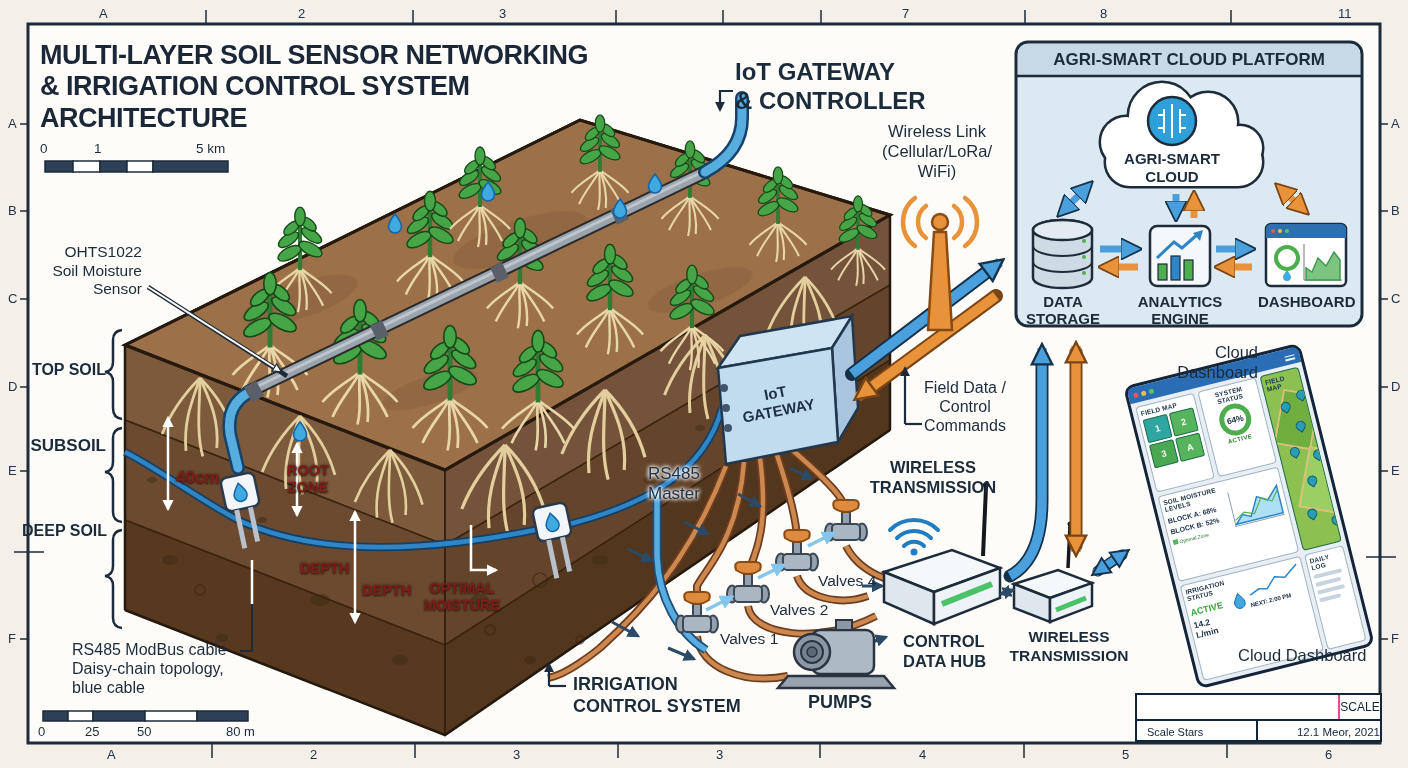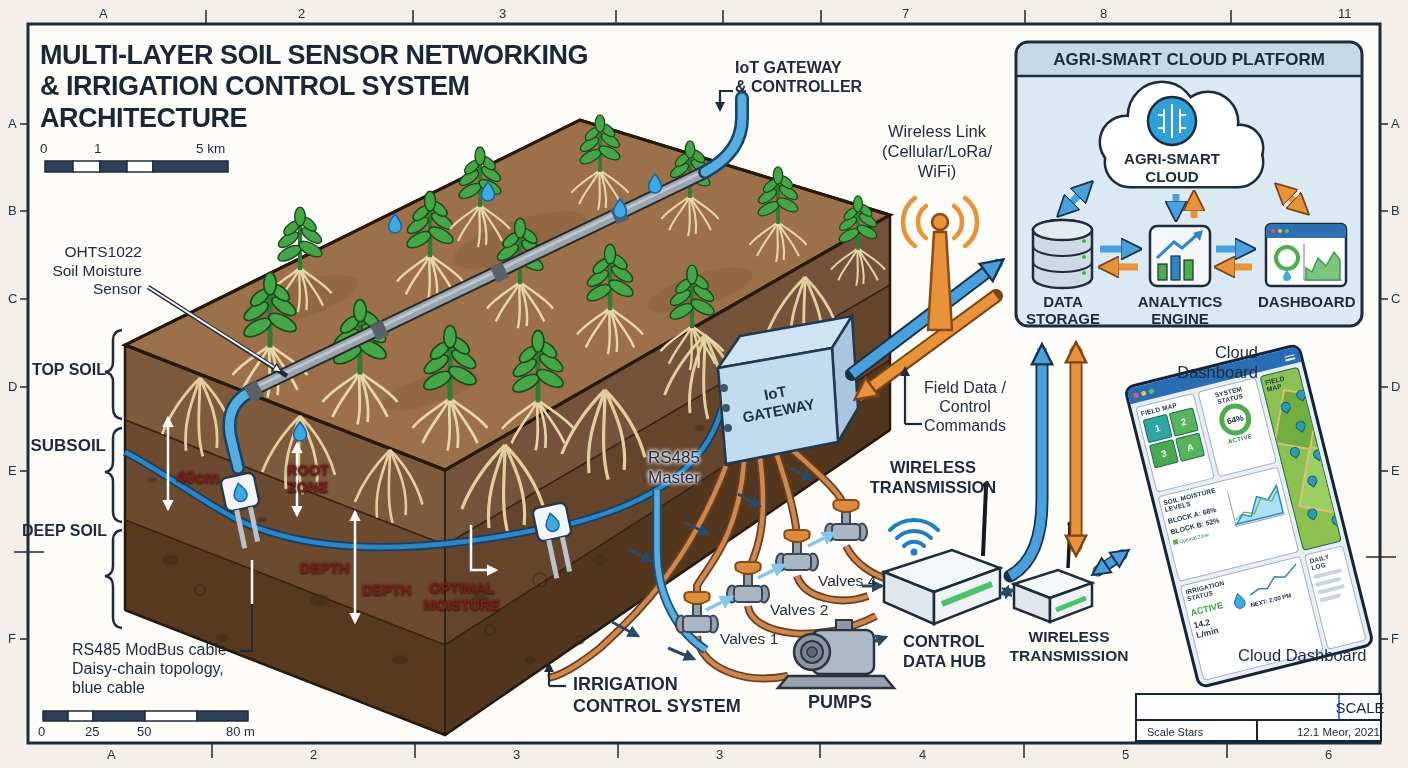--- a/index.html
+++ b/index.html
@@ -3,21 +3,21 @@
 <meta charset="utf-8">
 <style>
   html,body{margin:0;padding:0;background:#f4efe8;font-family:"Liberation Sans",sans-serif;}
   #stage{position:relative;width:1408px;height:768px;overflow:hidden;background:#f4efe8;}
   #art{position:absolute;left:0;top:0;z-index:1;}
   .L{position:absolute;z-index:3;color:#1c2b3a;line-height:1.2;white-space:nowrap;font-family:"Liberation Sans",sans-serif;}
   .b{font-weight:bold}
   .w{color:#7f1d1d;text-shadow:0 1px 2px rgba(40,22,5,.9),0 0 3px rgba(40,22,5,.6)}
   .c{text-align:center}
   .r{text-align:right}
-  .halo{text-shadow:0 0 3px #fff,0 0 4px #fff,0 0 5px #fff;}
+  .halo{text-shadow:0 0 3px #fff,0 0 4px #fff,0 0 5px #fff;margin-top:16px;}
   .rl{position:absolute;z-index:3;font-size:13px;color:#22344a;}
   #title{letter-spacing:-.5px;line-height:1.16;font-size:27px;font-weight:bold;color:#1b2736;}
   
   #dash{position:absolute;left:1158px;top:360px;width:182px;height:312px;z-index:2;
         transform:rotate(-14deg);background:#e8eef4;border:3px solid #14253a;border-radius:10px;box-sizing:border-box;}
   #dash-head{height:16px;background:#2a6db5;border-radius:6px 6px 0 0;display:flex;align-items:center;padding:0 5px;gap:3px;}
   .dot{width:5px;height:5px;border-radius:50%;}
   #dash-body{position:absolute;left:4px;right:4px;top:20px;bottom:4px;display:grid;
              grid-template-columns:60px 60px 1fr;grid-template-rows:88px 88px 1fr;gap:4px;}
   .pan{background:#fff;border:1.5px solid #9fb3c4;border-radius:4px;padding:3px;font-size:6.5px;color:#22354a;overflow:hidden;box-sizing:border-box;}
@@ -27,21 +27,21 @@
   .ring{width:32px;height:32px;border-radius:50%;border:5px solid #4cae4c;margin:2px auto 1px;display:flex;align-items:center;justify-content:center;font-weight:bold;font-size:8.5px;box-sizing:border-box;}
   #map{grid-column:3;grid-row:1/3;background:#8cc152;position:relative;border-color:#1c6b4a;}
   .pin{position:absolute;width:8px;height:8px;background:#2a9db5;border:1px solid #0e5a70;border-radius:50% 50% 50% 0;transform:rotate(-45deg);}
   .fld{position:absolute;border:2px solid #d8c27a;transform:rotate(24deg);}
   #p-moist{grid-column:1/3;display:flex;gap:3px;}
   #p-irr{grid-column:1/3;display:flex;gap:4px;}
   .logbar{height:4px;background:#c7d3de;border-radius:2px;margin:4px 0;}
   #tblock{position:absolute;left:1135px;top:693px;width:247px;height:49px;z-index:3;background:#fff;border:2.5px solid #14253a;box-sizing:border-box;font-size:11px;color:#14253a;}
   #tb-top{height:24px;display:flex;border-bottom:2px solid #14253a;}
   #tb-top .sp{flex:1}
-  #tb-scale{width:40px;border-left:2px solid #3b82f6;display:flex;align-items:center;justify-content:center;font-size:15px;margin-left:12px;}
+  #tb-scale{width:40px;border-left:2px solid #ec4899;display:flex;align-items:center;justify-content:center;font-size:12px;margin-left:12px;}
   #tb-bot{display:flex;height:21px;align-items:center;}
   #tb-left{flex:1;padding-left:10px;}
   #tb-date{width:122px;border-left:2px solid #14253a;text-align:right;height:100%;display:flex;align-items:center;justify-content:flex-end;font-size:11.5px;}
 </style>
 </head>
 <body>
 
 <div id="stage">
 
 <svg id="art" width="1408" height="768" viewBox="0 0 1408 768">
@@ -499,21 +499,21 @@
   <div>ROOT</div>
       <div>ZONE</div>
 </div>
 <div class="L w b" style="left:300px;top:560px;font-size:14.5px;">DEPTH</div>
 <div class="L w b" style="left:362px;top:582px;font-size:14.5px;">DEPTH</div>
 <div class="L w b c" style="left:416px;top:580px;width:92px;font-size:14.5px;">
   <div>OPTIMAL</div>
       <div>MOISTURE</div>
 </div>
 
-<div class="L b" style="left:735px;top:58px;font-size:16px;">
+<div class="L b" style="left:735px;top:58px;font-size:24px;">
   <div>IoT GATEWAY</div>
       <div>&amp; CONTROLLER</div>
 </div>
 
 <div class="L c" style="left:852px;top:122px;width:170px;font-size:16.5px;">
   <div>Wireless Link</div>
       <div>(Cellular/LoRa/</div>
       <div>WiFi)</div>
 </div>
 

